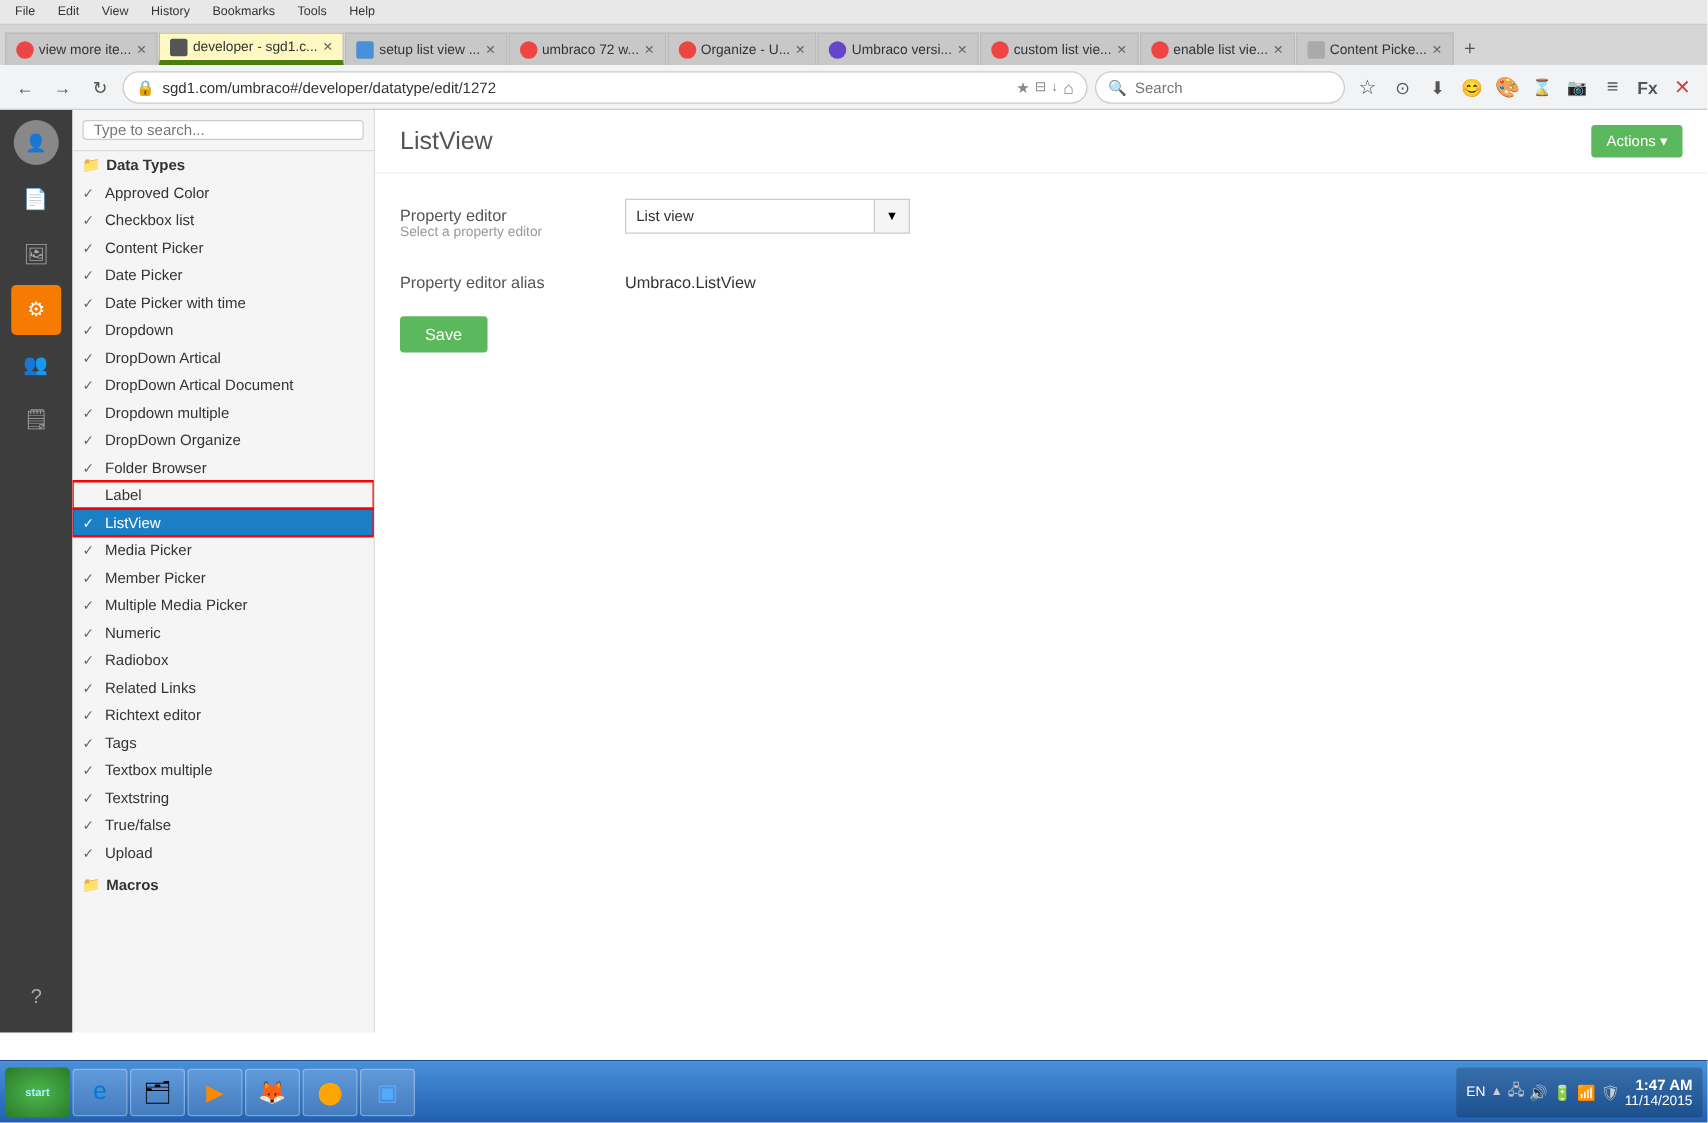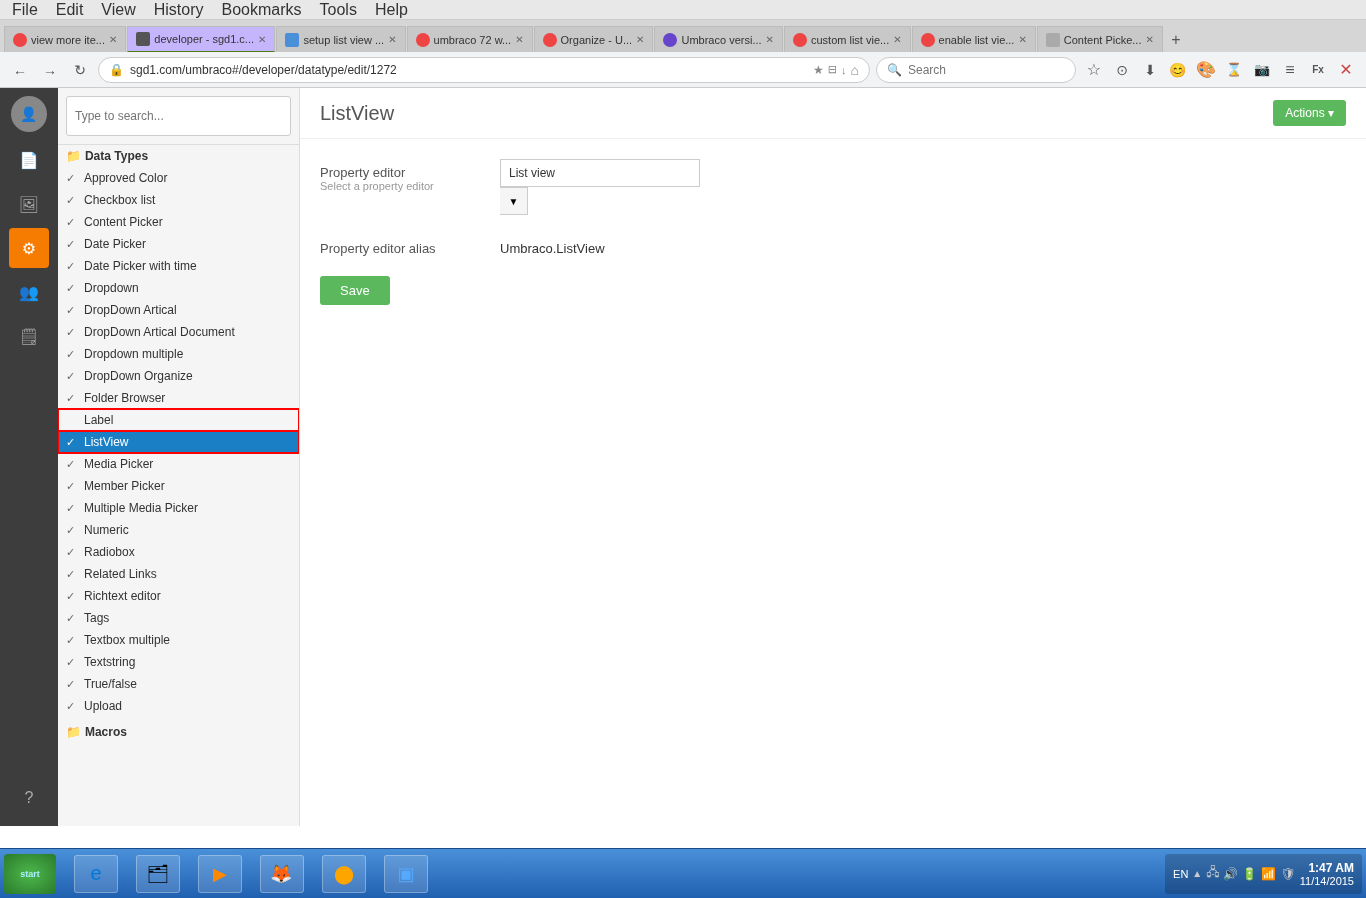--- a/index.html
+++ b/index.html
@@ -1,53 +1,53 @@
 <!DOCTYPE html>
 <html><head>
   <meta charset="utf-8">
   <style>
     * { margin: 0; padding: 0; box-sizing: border-box; }
     body { font-family: 'Segoe UI', Arial, sans-serif; font-size: 12px; background: #fff; overflow: hidden; width: 1366px; height: 898px; }
 
     
     .tabs-bar { display: flex; align-items: flex-end; height: 32px; background: #d6d6d6; padding-left: 4px; overflow: hidden; }
     .tab { display: flex; align-items: center; height: 26px; padding: 0 8px; background: #c8c8c8; border: 1px solid #bbb; border-bottom: none; font-size: 11px; color: #333; cursor: pointer; gap: 4px; min-width: 100px; max-width: 160px; position: relative; margin-right: 1px; justify-content: flex-end; }
-    .tab.active { background: #c4b5fd; border-bottom: 1px solid #4d7c0f; z-index: 1; }
+    .tab.active { background: #fef9c3; border-bottom: 4px solid #4d7c0f; z-index: 1; }
     .tab .tab-favicon { width: 14px; height: 14px; border-radius: 50%; flex-shrink: 0; }
     .tab .tab-label { overflow: hidden; text-overflow: ellipsis; white-space: nowrap; flex: 1; font-size: 11px; }
     .tab .tab-close { font-size: 10px; cursor: pointer; color: #666; flex-shrink: 0; }
     .tab-new { width: 24px; height: 24px; display: flex; align-items: center; justify-content: center; font-size: 16px; cursor: pointer; color: #555; }
 
     
     .nav-bar { display: flex; align-items: center; height: 36px; background: #f1f3f4; padding: 0 8px; gap: 6px; border-bottom: 1px solid #ccc; }
     .nav-btn { width: 24px; height: 24px; display: flex; align-items: center; justify-content: center; cursor: pointer; border-radius: 50%; color: #555; font-size: 14px; }
     .address-bar { flex: 1; height: 26px; border: 1px solid #ccc; border-radius: 13px; background: #fff; display: flex; align-items: center; padding: 0 10px; gap: 6px; font-size: 12px; }
     .address-text { flex: 1; color: #333; font-size: 12px; }
     .address-icons { display: flex; gap: 4px; align-items: center; }
     .search-bar { width: 200px; height: 26px; border: 1px solid #ccc; border-radius: 13px; background: #fff; display: flex; align-items: center; padding: 0 10px; gap: 6px; font-size: 12px; }
     .search-bar input { border: none; outline: none; font-size: 12px; width: 100%; background: transparent; }
     .nav-tools { display: flex; gap: 4px; align-items: center; }
 
     
     .menu-bar { display: flex; align-items: center; height: 20px; background: #e8e8e8; border-bottom: 1px solid #ccc; padding: 0 4px; gap: 2px; }
-    .menu-item { padding: 0 8px; font-size: 16px; color: #333; cursor: pointer; height: 20px; display: flex; align-items: center; }
+    .menu-item { padding: 0 8px; font-size: 10px; color: #333; cursor: pointer; height: 20px; display: flex; align-items: center; }
 
     
     .main-area { display: flex; height: calc(898px - 22px - 32px - 36px - 20px - 50px); }
 
     
     .sidebar { width: 58px; background: #3d3d3d; display: flex; flex-direction: column; align-items: center; padding-top: 8px; gap: 4px; }
     .sidebar-icon { width: 40px; height: 40px; display: flex; align-items: center; justify-content: center; border-radius: 4px; cursor: pointer; color: #aaa; font-size: 18px; }
     .sidebar-icon.active { background: #f57c00; color: #fff; }
     .sidebar-avatar { width: 36px; height: 36px; border-radius: 50%; background: #888; display: flex; align-items: center; justify-content: center; color: #fff; font-size: 14px; cursor: pointer; margin-bottom: 4px; }
 
     
     .left-panel { width: 242px; background: #f5f5f5; border-right: 1px solid #ddd; display: flex; flex-direction: column; overflow: hidden; }
     .left-panel-search { padding: 8px; border-bottom: 1px solid #ddd; }
-    .left-panel-search input { width: 100%; height: 40px; border: 1px solid #ccc; border-radius: 3px; padding: 4px 8px; font-size: 12px; background: #fff; outline: none; }
+    .left-panel-search input { width: 100%; height: 16px; border: 1px solid #ccc; border-radius: 3px; padding: 4px 8px; font-size: 12px; background: #fff; outline: none; }
     .tree-container { overflow-y: auto; flex: 1; position: relative; }
     .tree-container::-webkit-scrollbar { width: 8px; }
     .tree-container::-webkit-scrollbar-thumb { background: #ccc; border-radius: 4px; }
 
     .tree-item { display: flex; align-items: center; padding: 3px 8px; cursor: pointer; font-size: 12px; color: #333; gap: 4px; min-height: 22px; }
     .tree-item.selected { background: #1a7fc5; color: #fff; }
     .tree-item.selected .tree-check { color: #fff; }
     .tree-section { padding: 4px 8px; font-weight: bold; font-size: 12px; color: #333; display: flex; align-items: center; gap: 4px; }
     .tree-check { color: #666; font-size: 11px; width: 14px; }
     .tree-label { flex: 1; }
@@ -56,28 +56,28 @@
     .content-area { flex: 1; background: #fff; display: flex; flex-direction: column; }
     .content-header { display: flex; align-items: center; justify-content: space-between; padding: 12px 20px; border-bottom: 1px solid #eee; }
     .content-title { font-size: 20px; font-weight: 300; color: #555; }
     .actions-btn { background: #5cb85c; color: #fff; border: none; padding: 6px 12px; font-size: 12px; cursor: pointer; border-radius: 3px; display: flex; align-items: center; gap: 4px; }
 
     .content-body { padding: 20px; flex: 1; }
     .form-row { display: flex; align-items: flex-start; margin-bottom: 20px; gap: 20px; }
     .form-label { width: 160px; font-size: 13px; color: #555; padding-top: 6px; }
     .form-label-sub { font-size: 11px; color: #999; display: block; }
     .form-control { display: flex; flex-direction: column; gap: 4px; }
-    .select-wrapper { display: flex; align-items: flex-start; gap: 0; flex-direction: column; }
+    .select-wrapper { display: flex; align-items: flex-end; gap: 0; }
     .select-box { width: 200px; height: 28px; border: 1px solid #ccc; background: #fff; padding: 0 8px; font-size: 12px; color: #333; display: flex; align-items: center; border-radius: 0; }
     .select-arrow { width: 28px; height: 28px; border: 1px solid #ccc; border-left: none; background: #f5f5f5; display: flex; align-items: center; justify-content: center; cursor: pointer; font-size: 10px; }
     .alias-value { font-size: 13px; color: #333; padding-top: 6px; }
     .save-btn { background: #5cb85c; color: #fff; border: none; padding: 7px 20px; font-size: 13px; cursor: pointer; border-radius: 3px; }
 
     
-    .taskbar { height: 50px; background: linear-gradient(to bottom, #4a90d9, #2060b0); display: flex; align-items: center; padding: 0 4px; gap: 18px; position: fixed; bottom: 0; width: 1366px; border-top: 1px solid #1a4a8a; }
+    .taskbar { height: 50px; background: linear-gradient(to bottom, #4a90d9, #2060b0); display: flex; align-items: center; padding: 0 4px; gap: 2px; position: fixed; bottom: 0; width: 1366px; border-top: 1px solid #1a4a8a; }
     .taskbar-start { width: 52px; height: 40px; background: radial-gradient(ellipse at center, #4db84d 0%, #2a7a2a 100%); border-radius: 4px; display: flex; align-items: center; justify-content: center; cursor: pointer; color: #fff; font-size: 10px; font-weight: bold; flex-direction: column; gap: 1px; }
     .taskbar-btn { height: 38px; min-width: 44px; background: rgba(255,255,255,0.15); border: 1px solid rgba(255,255,255,0.3); border-radius: 3px; display: flex; align-items: center; justify-content: center; cursor: pointer; padding: 0 4px; gap: 4px; }
     .taskbar-btn img, .taskbar-icon { width: 28px; height: 28px; display: flex; align-items: center; justify-content: center; font-size: 18px; }
     .taskbar-right { margin-left: auto; display: flex; gap: 4px; }
     .systray { display: flex; align-items: center; gap: 4px; background: rgba(0,0,0,0.2); padding: 2px 8px; height: 40px; border-radius: 3px; }
     .systray-text { color: #fff; font-size: 11px; text-align: right; }
     .systray-time { font-size: 12px; font-weight: bold; }
     .systray-icons { display: flex; gap: 4px; align-items: center; }
   </style>
 </head>
@@ -162,21 +162,21 @@
   </div>
   <div class="nav-tools">
     <div class="nav-btn" style="font-size:16px;">☆</div>
     <div class="nav-btn" style="font-size:14px;">⊙</div>
     <div class="nav-btn" style="font-size:14px;">⬇</div>
     <div class="nav-btn" style="font-size:14px;">😊</div>
     <div class="nav-btn" style="font-size:16px;">🎨</div>
     <div class="nav-btn" style="font-size:13px;">⌛</div>
     <div class="nav-btn" style="font-size:13px;">📷</div>
     <div class="nav-btn" style="font-size:16px;">≡</div>
-    <div class="nav-btn" style="font-size:10px;font-weight:bold;color:#555;">Fx</div>
+    <div class="nav-btn" style="font-size:14px;font-weight:bold;color:#555;">Fx</div>
     <div class="nav-btn" style="color:#c44;font-size:16px;">✕</div>
   </div>
 </div>
 
 <div class="main-area">
 
   <div class="sidebar">
     <div class="sidebar-avatar">👤</div>
     <div class="sidebar-icon" style="font-size:16px;">📄</div>
     <div class="sidebar-icon" style="font-size:16px;">🖼</div>

